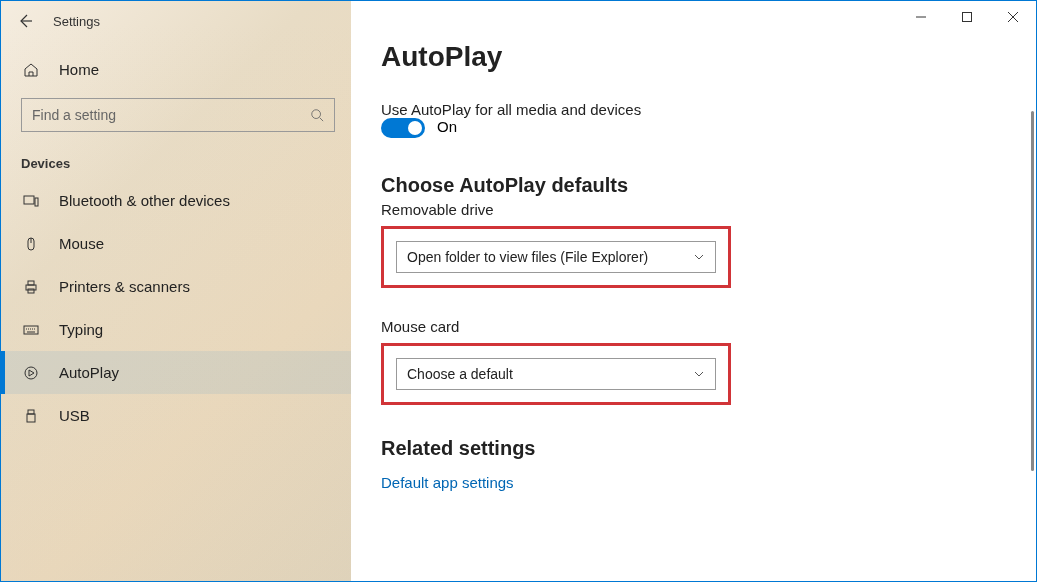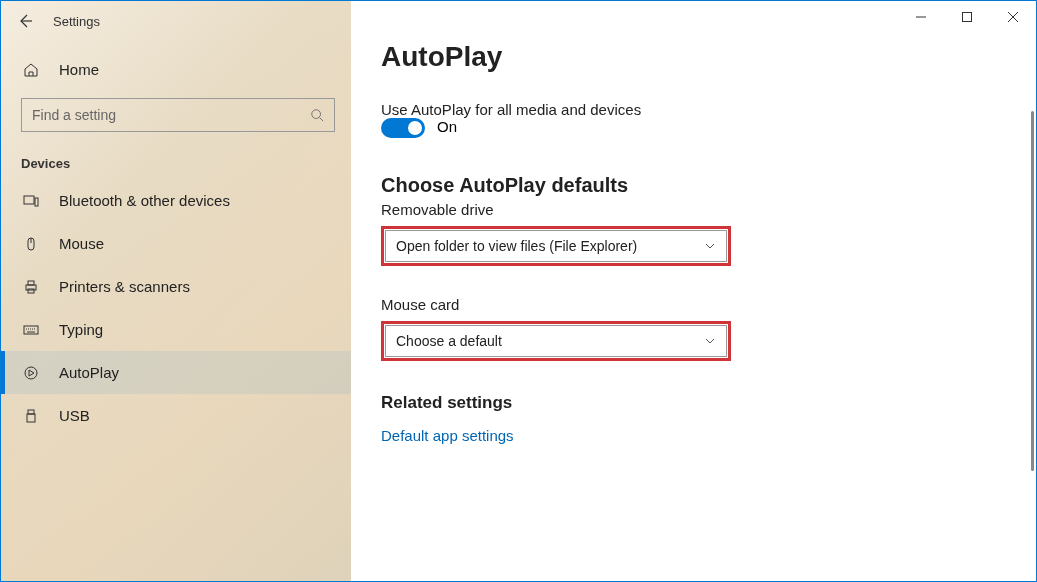--- a/index.html
+++ b/index.html
@@ -34,26 +34,26 @@
     .sub-label { font-size: 15px; color: #222; }
 
     .toggle-row { display: flex; gap: 12px; margin-bottom: 36px; }
     .toggle { width: 44px; height: 20px; border-radius: 10px; background: #0078d4; position: relative; cursor: pointer; }
     .toggle::after { content: ""; position: absolute; right: 3px; top: 3px; width: 14px; height: 14px; border-radius: 50%; background: #fff; }
     .toggle-label { font-size: 15px; }
 
     .section-heading { font-size: 20px; font-weight: 600; color: #222; margin-bottom: 4px; }
     .field-label { font-size: 15px; color: #222; margin-bottom: 8px; }
 
-    .dropdown { width: 350px; border: 3px solid #d13438; padding: 1px; margin-bottom: 30px; }
+    .dropdown { width: 350px; border: 3px solid #d13438; padding: 12px; margin-bottom: 30px; }
     .dropdown-inner { border: 1px solid #999; height: 32px; display: flex; align-items: center; justify-content: space-between; padding: 0 10px; cursor: pointer; background: #fff; }
     .dropdown-inner span { font-size: 14px; color: #222; }
     .chev { width: 12px; height: 12px; }
 
-    .related-heading { font-size: 17px; font-weight: 600; color: #222; margin-top: 32px; margin-bottom: 14px; }
+    .related-heading { font-size: 20px; font-weight: 600; color: #222; margin-top: 32px; margin-bottom: 14px; }
     .link { color: #0066b4; font-size: 15px; cursor: pointer; }
 
     .window-controls { position: absolute; top: 0; right: 0; display: flex; }
     .wc-btn { width: 46px; height: 32px; display: flex; align-items: center; justify-content: center; cursor: pointer; }
 
     .scrollbar { position: absolute; right: 2px; top: 110px; width: 3px; height: 360px; background: #888; border-radius: 2px; }
   </style>
 </head>
 <body>
 

